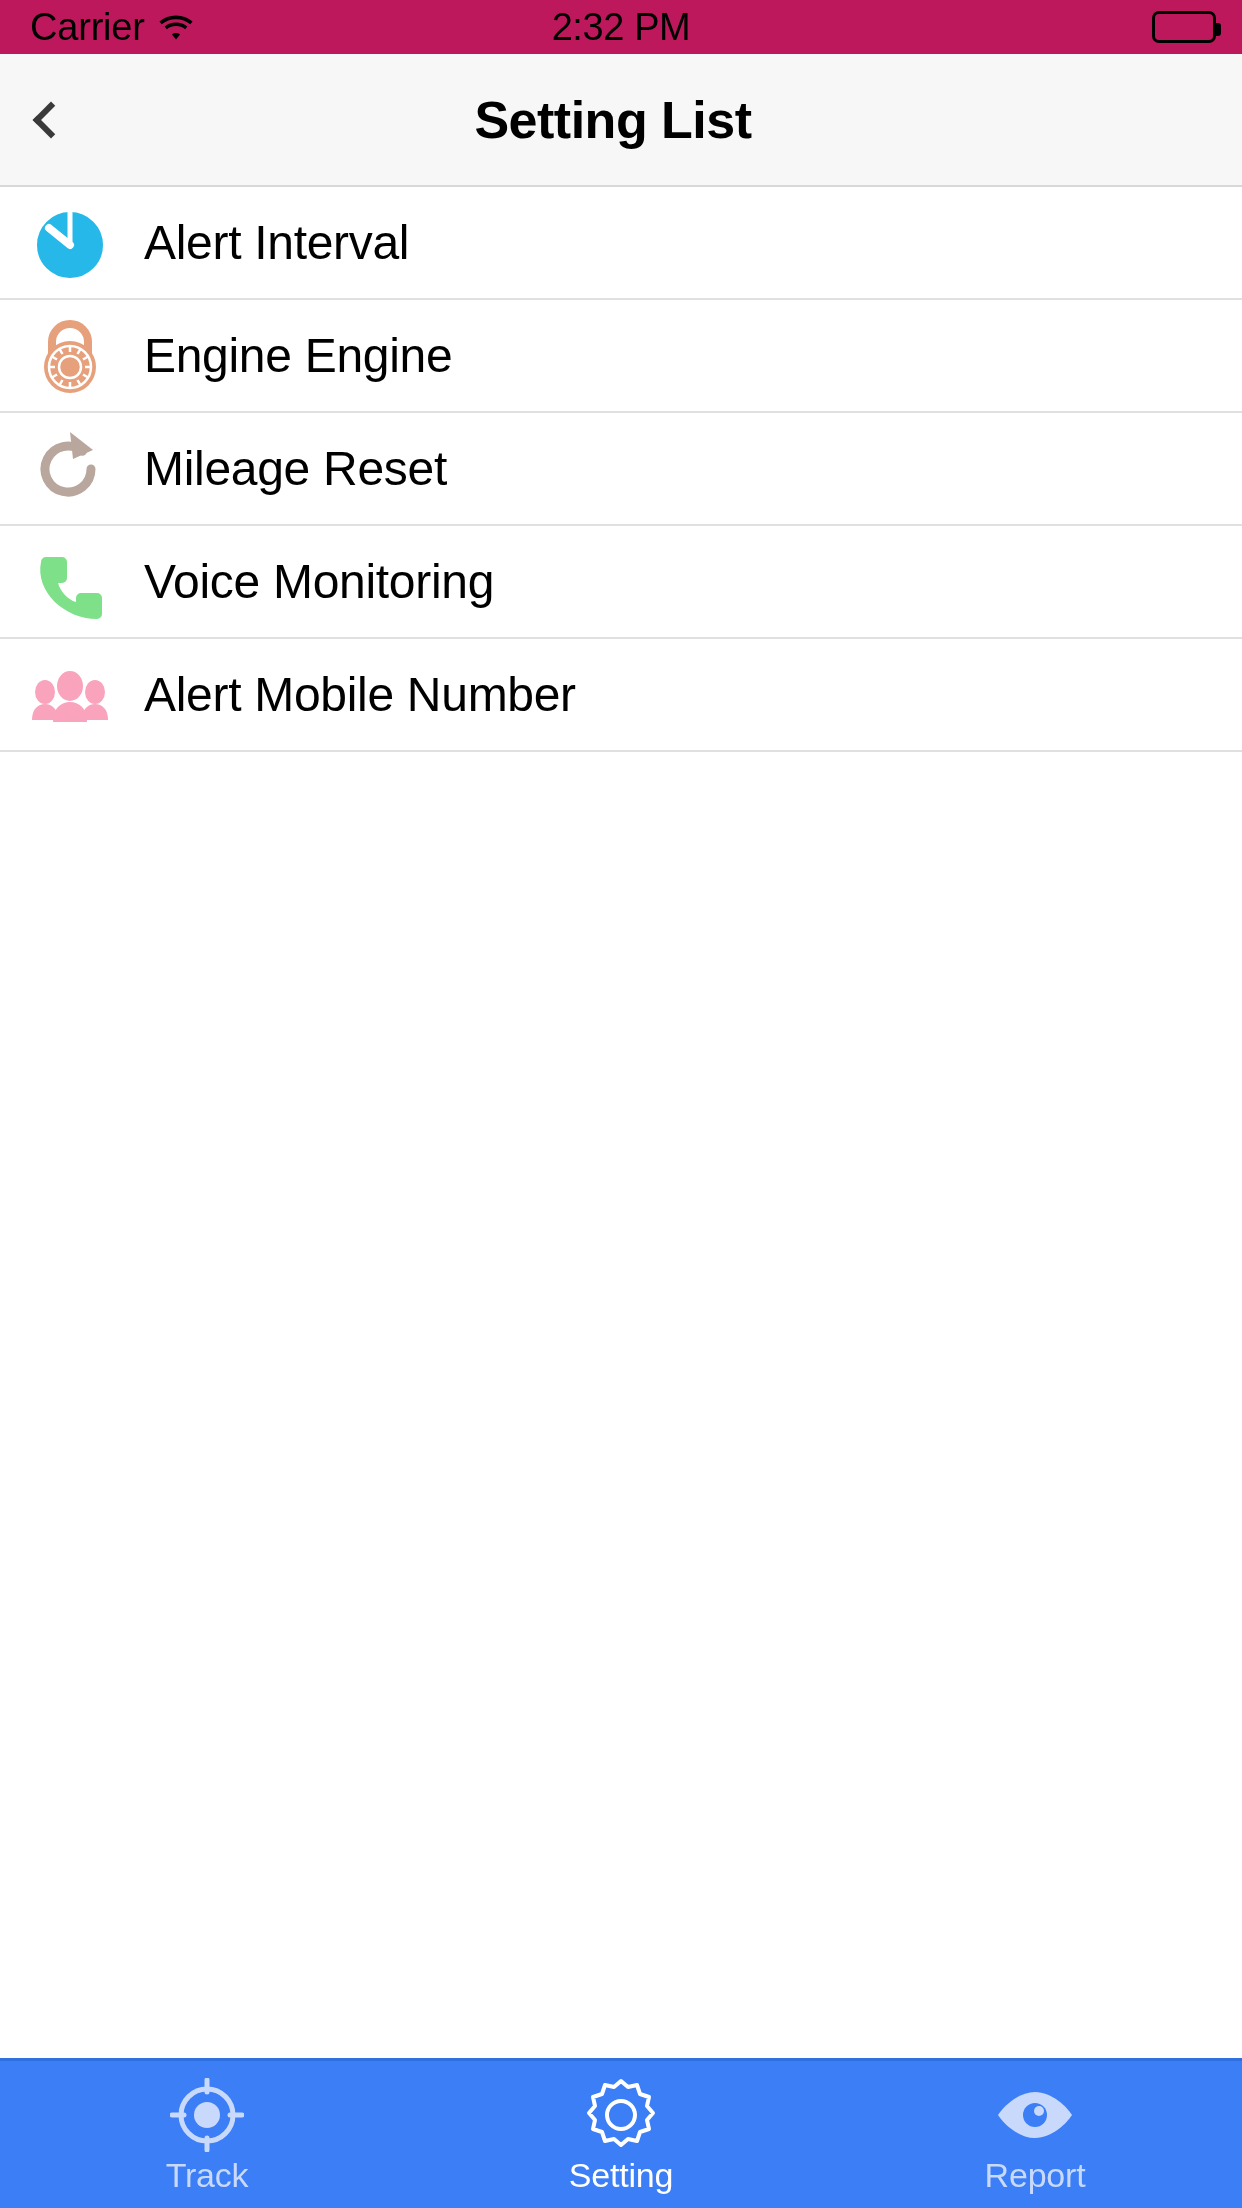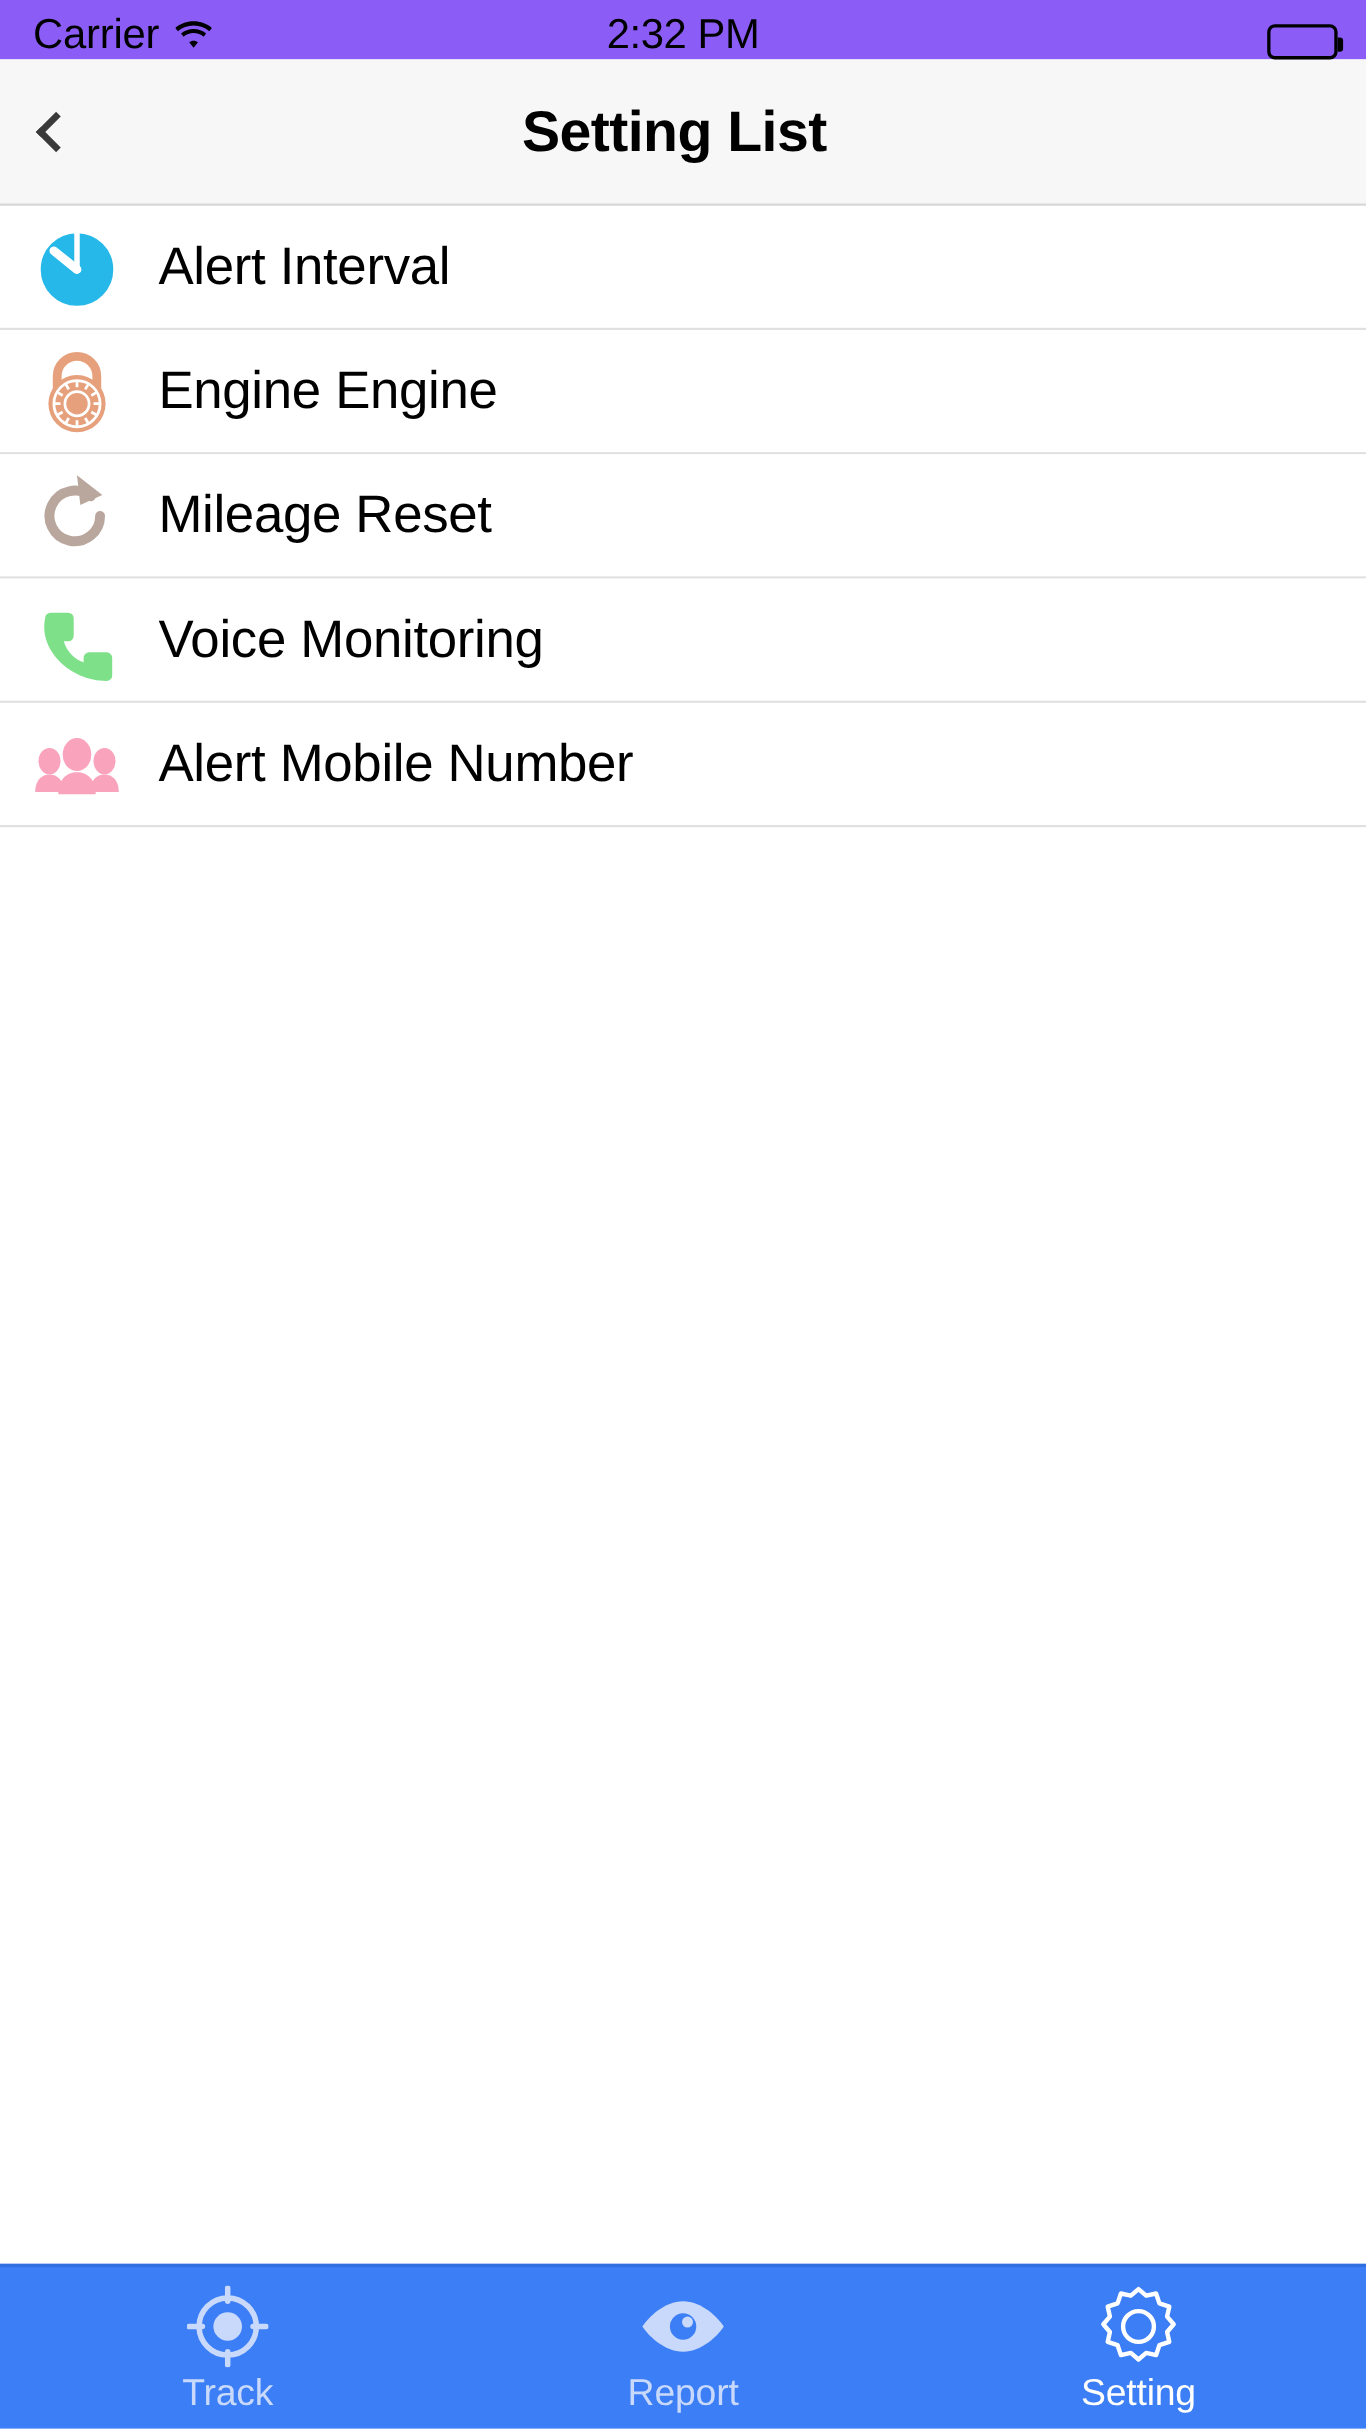--- a/index.html
+++ b/index.html
@@ -14,22 +14,22 @@
   #app {
     position:relative;
     width:1242px; height:2208px;
     display:flex; flex-direction:column;
     background:#ffffff;
   }
 
   
   .status-bar {
     height:54px;
-    background:#8b5cf6;
-    display:flex; align-items:flex-end;
+    background:#be185d;
+    display:flex; align-items:center;
     padding:0 26px 0 30px;
     flex:0 0 auto;
     position:relative;
   }
   .status-left {
     display:flex; align-items:center; gap:14px;
     font-size:38px; color:#000; letter-spacing:-0.2px;
   }
   .status-center {
     position:absolute; left:0; right:0;
@@ -256,36 +256,36 @@
             <path d="M37 2 v12"></path>
               <path d="M37 60 v12"></path>
             <path d="M2 37 h12"></path>
               <path d="M60 37 h12"></path>
           </g>
         </svg>
       </span>
       <span class="tab-label">Track</span>
     </div>
 
+    <div class="tab active">
+      <span class="tab-icon">
+        <svg width="74" height="74" viewBox="0 0 74 74">
+          <path d="M37 3 l7 6 9-2 3 9 9 3 -2 9 6 7 -6 7 2 9 -9 3 -3 9 -9-2 -7 6 -7-6 -9 2 -3-9 -9-3 2-9 -6-7 6-7 -2-9 9-3 3-9 9 2 Z" fill="none" stroke="#ffffff" stroke-width="4" stroke-linejoin="round"></path>
+          <circle cx="37" cy="37" r="14" fill="none" stroke="#ffffff" stroke-width="4"></circle>
+        </svg>
+      </span>
+      <span class="tab-label">Setting</span>
+    </div>
+
     <div class="tab inactive">
       <span class="tab-icon">
         <svg width="80" height="52" viewBox="0 0 80 52">
           <path d="M40 3 C57 3 72 18 77 26 C72 34 57 49 40 49 C23 49 8 34 3 26 C8 18 23 3 40 3 Z" fill="#c8d9fb"></path>
           <circle cx="40" cy="26" r="12" fill="#3b7ef5"></circle>
           <circle cx="44" cy="22" r="5" fill="#c8d9fb"></circle>
         </svg>
       </span>
       <span class="tab-label">Report</span>
     </div>
 
-    <div class="tab active">
-      <span class="tab-icon">
-        <svg width="74" height="74" viewBox="0 0 74 74">
-          <path d="M37 3 l7 6 9-2 3 9 9 3 -2 9 6 7 -6 7 2 9 -9 3 -3 9 -9-2 -7 6 -7-6 -9 2 -3-9 -9-3 2-9 -6-7 6-7 -2-9 9-3 3-9 9 2 Z" fill="none" stroke="#ffffff" stroke-width="4" stroke-linejoin="round"></path>
-          <circle cx="37" cy="37" r="14" fill="none" stroke="#ffffff" stroke-width="4"></circle>
-        </svg>
-      </span>
-      <span class="tab-label">Setting</span>
-    </div>
-
   </div>
 
 </div>
 
 </body></html>

